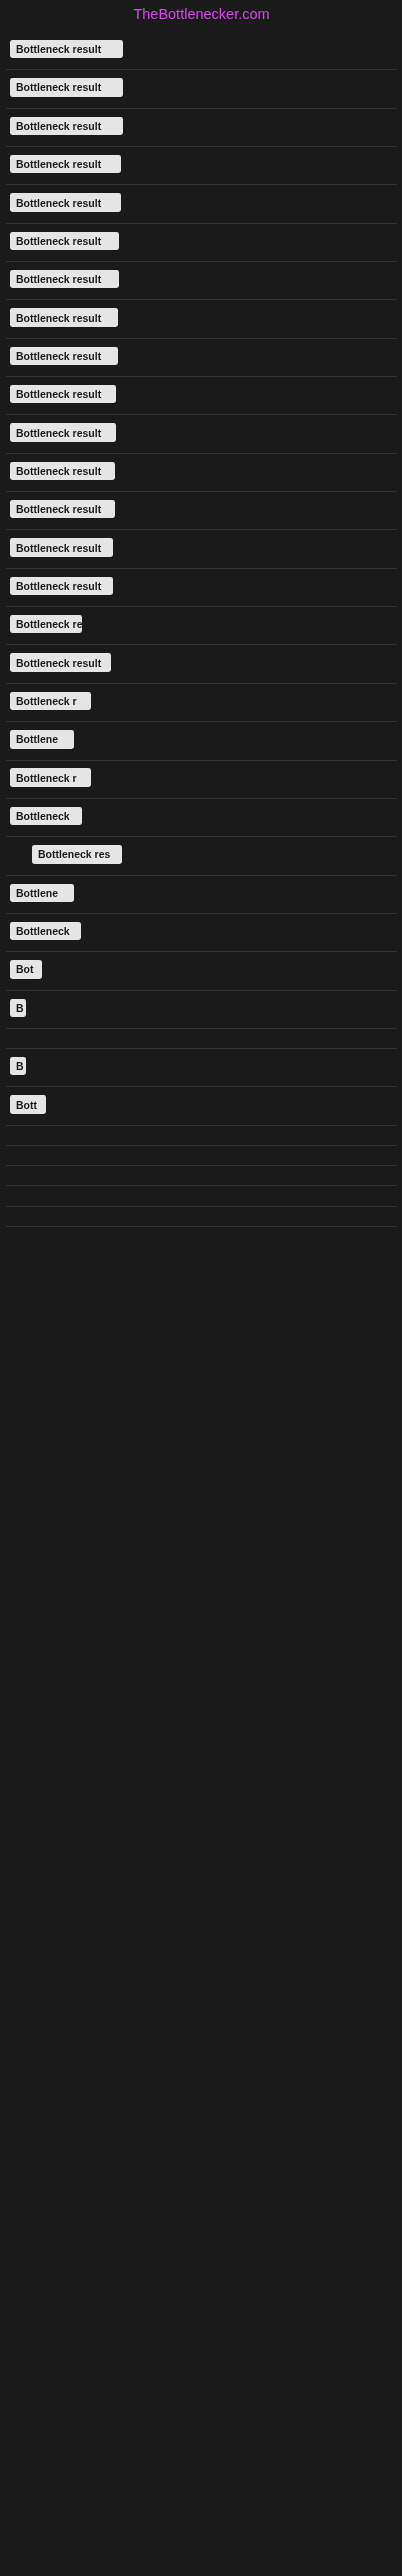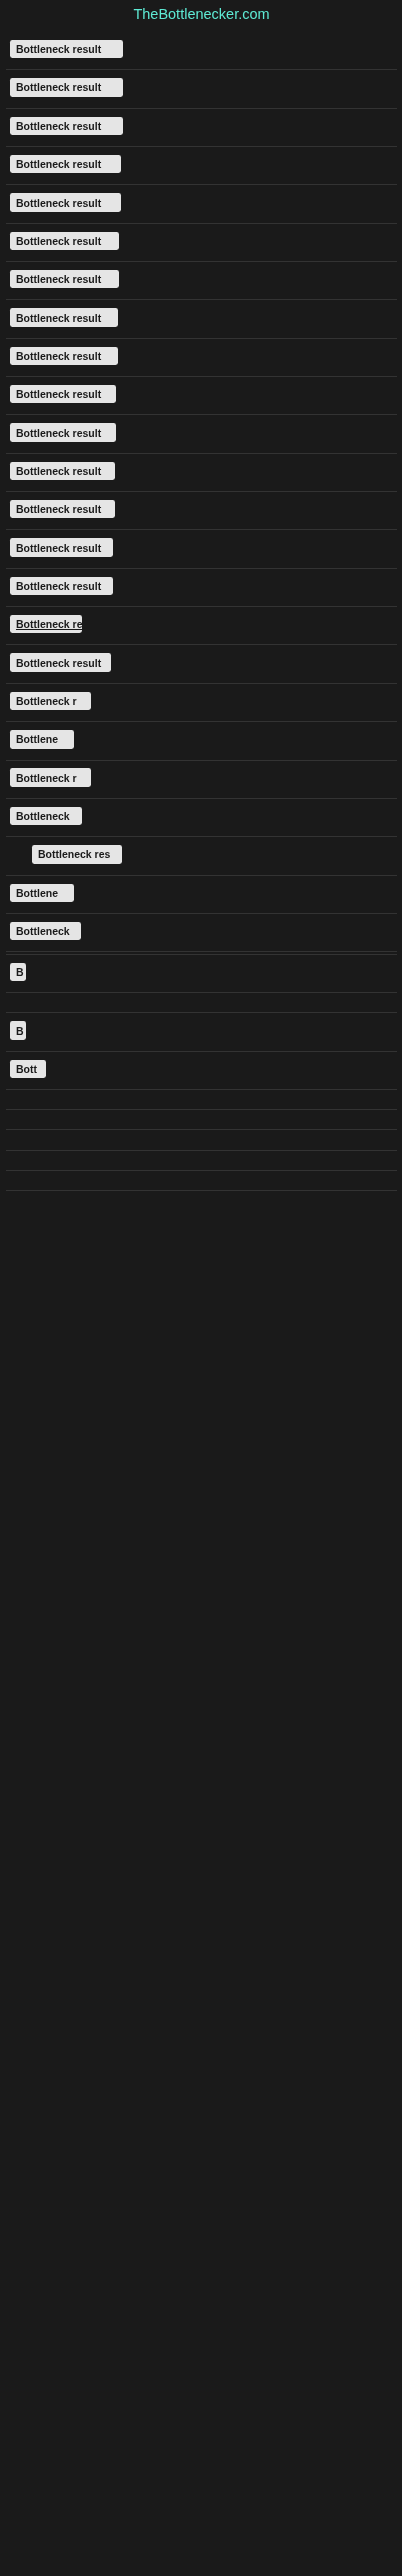--- a/index.html
+++ b/index.html
@@ -11,21 +11,21 @@
     body {
       width: 403px;
       min-height: 2576px;
       background-color: #1a1a1a;
       font-family: Arial, sans-serif;
       position: relative;
     }
 
     .site-title {
       text-align: center;
-      color: #5eead4;
+      color: #d946ef;
       font-size: 14.5px;
       padding: 6.4px 0;
       background-color: #1a1a1a;
     }
 
     .bottleneck-item {
       padding: 6.4px 3.2px;
       margin: 1.6px 0;
     }
 
@@ -82,38 +82,39 @@
     <div class="bottleneck-item"><span class="bottleneck-badge" style="max-width: 106px; width: 106px;">Bottleneck result</span></div>
     <hr class="section-divider">
     <div class="bottleneck-item"><span class="bottleneck-badge" style="max-width: 105px; width: 105px;">Bottleneck result</span></div>
     <hr class="section-divider">
     <div class="bottleneck-item"><span class="bottleneck-badge" style="max-width: 105px; width: 105px;">Bottleneck result</span></div>
     <hr class="section-divider">
     <div class="bottleneck-item"><span class="bottleneck-badge" style="max-width: 103px; width: 103px;">Bottleneck result</span></div>
     <hr class="section-divider">
     <div class="bottleneck-item"><span class="bottleneck-badge" style="max-width: 103px; width: 103px;">Bottleneck result</span></div>
     <hr class="section-divider">
-    <div class="bottleneck-item"><span class="bottleneck-badge" style="max-width: 89px; width: 72px; text-decoration: underline;">Bottleneck re</span></div>
+    <div class="bottleneck-item"><span class="bottleneck-badge" style="max-width: 89px; width: 72px;">Bottleneck re</span></div>
     <hr class="section-divider">
     <div class="bottleneck-item"><span class="bottleneck-badge" style="max-width: 101px; width: 101px;">Bottleneck result</span></div>
     <hr class="section-divider">
     <div class="bottleneck-item"><span class="bottleneck-badge" style="max-width: 81px; width: 81px;">Bottleneck r</span></div>
     <hr class="section-divider">
     <div class="bottleneck-item"><span class="bottleneck-badge" style="max-width: 64px; width: 64px;">Bottlene</span></div>
     <hr class="section-divider">
     <div class="bottleneck-item"><span class="bottleneck-badge" style="max-width: 81px; width: 81px;">Bottleneck r</span></div>
     <hr class="section-divider">
     <div class="bottleneck-item"><span class="bottleneck-badge" style="max-width: 72px; width: 72px;">Bottleneck</span></div>
     <hr class="section-divider">
     <div class="bottleneck-item"><span class="bottleneck-badge" style="max-width: 90px; width: 90px; margin-left: 22px;">Bottleneck res</span></div>
     <hr class="section-divider">
     <div class="bottleneck-item"><span class="bottleneck-badge" style="max-width: 64px; width: 64px;">Bottlene</span></div>
     <hr class="section-divider">
     <div class="bottleneck-item"><span class="bottleneck-badge" style="max-width: 71px; width: 71px;">Bottleneck</span></div>
     <hr class="section-divider">
+    <div class="bottleneck-item"><span class="bottleneck-badge" style="max-width: 32px; width: 32px;">Bot</span></div>
     <hr class="section-divider">
     <div class="bottleneck-item"><span class="bottleneck-badge" style="max-width: 16px; width: 16px;">B</span></div>
     <hr class="section-divider">
     <div class="bottleneck-item" style="height: 16px;"></div>
     <hr class="section-divider">
     <div class="bottleneck-item"><span class="bottleneck-badge" style="max-width: 16px; width: 16px;">B</span></div>
     <hr class="section-divider">
     <div class="bottleneck-item"><span class="bottleneck-badge" style="max-width: 36px; width: 36px;">Bott</span></div>
     <hr class="section-divider">
     <div class="bottleneck-item" style="height: 16px;"></div>

